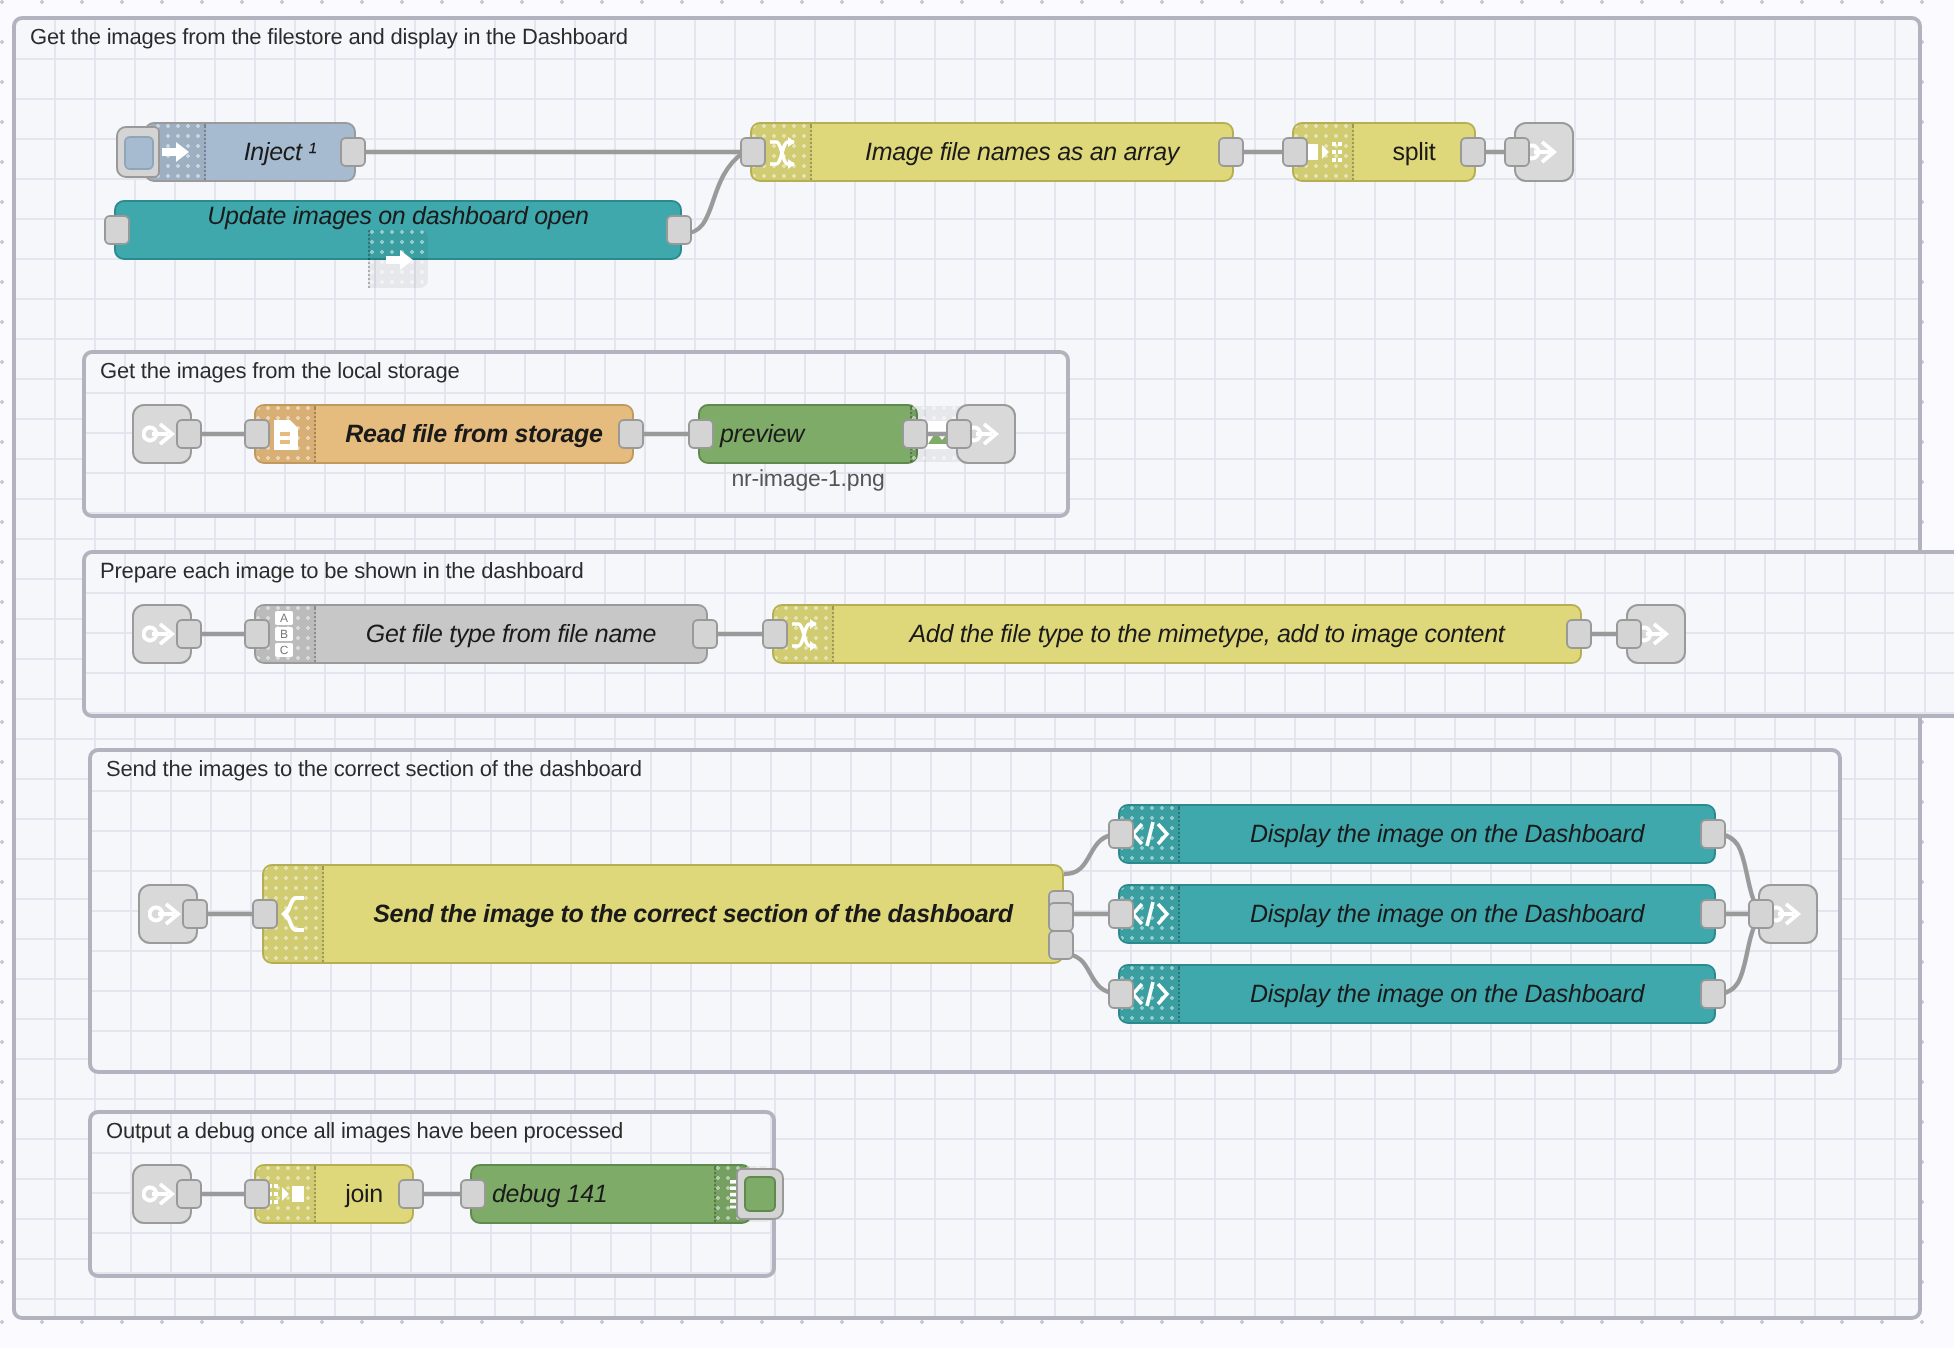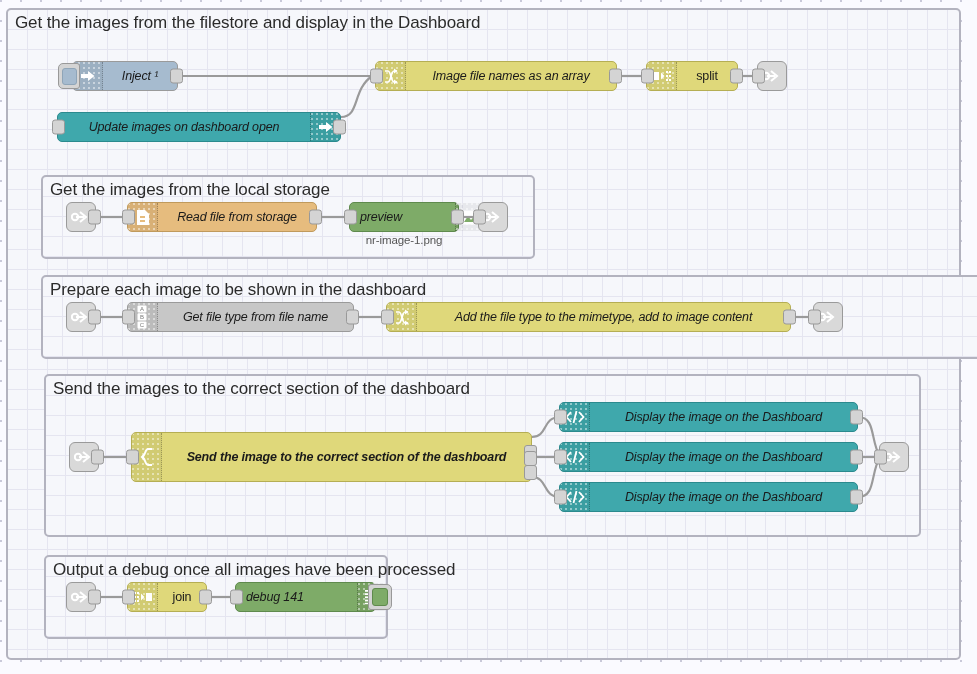--- a/index.html
+++ b/index.html
@@ -26,21 +26,21 @@
     background: #f6f7fb;
     background-image:
       linear-gradient(to right, #e5e5f0 1px, transparent 1px),
       linear-gradient(to bottom, #e5e5f0 1px, transparent 1px);
     background-size: 20px 20px;
     background-position: -1px -1px;
   }
   .group-label {
     position: absolute;
     top: 3px; left: 7px;
-    font-size: 17px;
+    font-size: 11px;
     color: #2b2b2b;
     white-space: nowrap;
     letter-spacing: -0.1px;
   }
 
   
   .node {
     position: absolute;
     box-sizing: border-box;
     height: 30px;
@@ -215,21 +215,21 @@
       </div>
     <div class="icon-box">
       <svg width="16" height="16" viewBox="0 0 16 16">
           <path d="M1 6h7V3l6.5 5L8 13v-3H1z" fill="#fff"></path>
         </svg>
     </div>
     <div class="label">Inject ¹</div>
     <div class="port out"></div>
   </div>
 
-  <div class="node n-teal" style="left:57px; top:112px; width:284px;">
+  <div class="node n-teal" style="left:57px; top:100px; width:284px;flex-direction:column;">
     <div class="port in"></div>
     <div class="label">Update images on dashboard open</div>
     <div class="icon-box right">
       <svg width="16" height="16" viewBox="0 0 16 16">
           <path d="M1 6h7V3l6.5 5L8 13v-3H1z" fill="#fff"></path>
         </svg>
     </div>
     <div class="port out"></div>
   </div>
 
@@ -282,21 +282,21 @@
   <div class="node n-link" style="left:66px; top:202px;">
     <div class="icon-box">
       <svg width="20" height="16" viewBox="0 0 20 16">
         <circle cx="4" cy="8" r="3.2" fill="none" stroke="#fff" stroke-width="2"></circle>
         <path d="M5 8h8M9 3l6 5-6 5" stroke="#fff" stroke-width="2" fill="none"></path>
       </svg>
     </div>
     <div class="port out"></div>
   </div>
 
-  <div class="node n-orange" style="left:127px; top:202px; width:190px;">
+  <div class="node n-orange" style="left:127px; top:202px; width:190px;font-weight:bold;">
     <div class="port in"></div>
     <div class="icon-box">
       <svg width="14" height="17" viewBox="0 0 14 17">
         <path d="M1 1h8l4 4v11H1z" fill="#fff"></path>
         <path d="M4 7h5v2H4zM4 11h5v2H4z" fill="#e6bc7e"></path>
         <path d="M9 8.5l4 3-4 3z" fill="#fff"></path>
       </svg>
     </div>
     <div class="label">Read file from storage</div>
     <div class="port out"></div>

